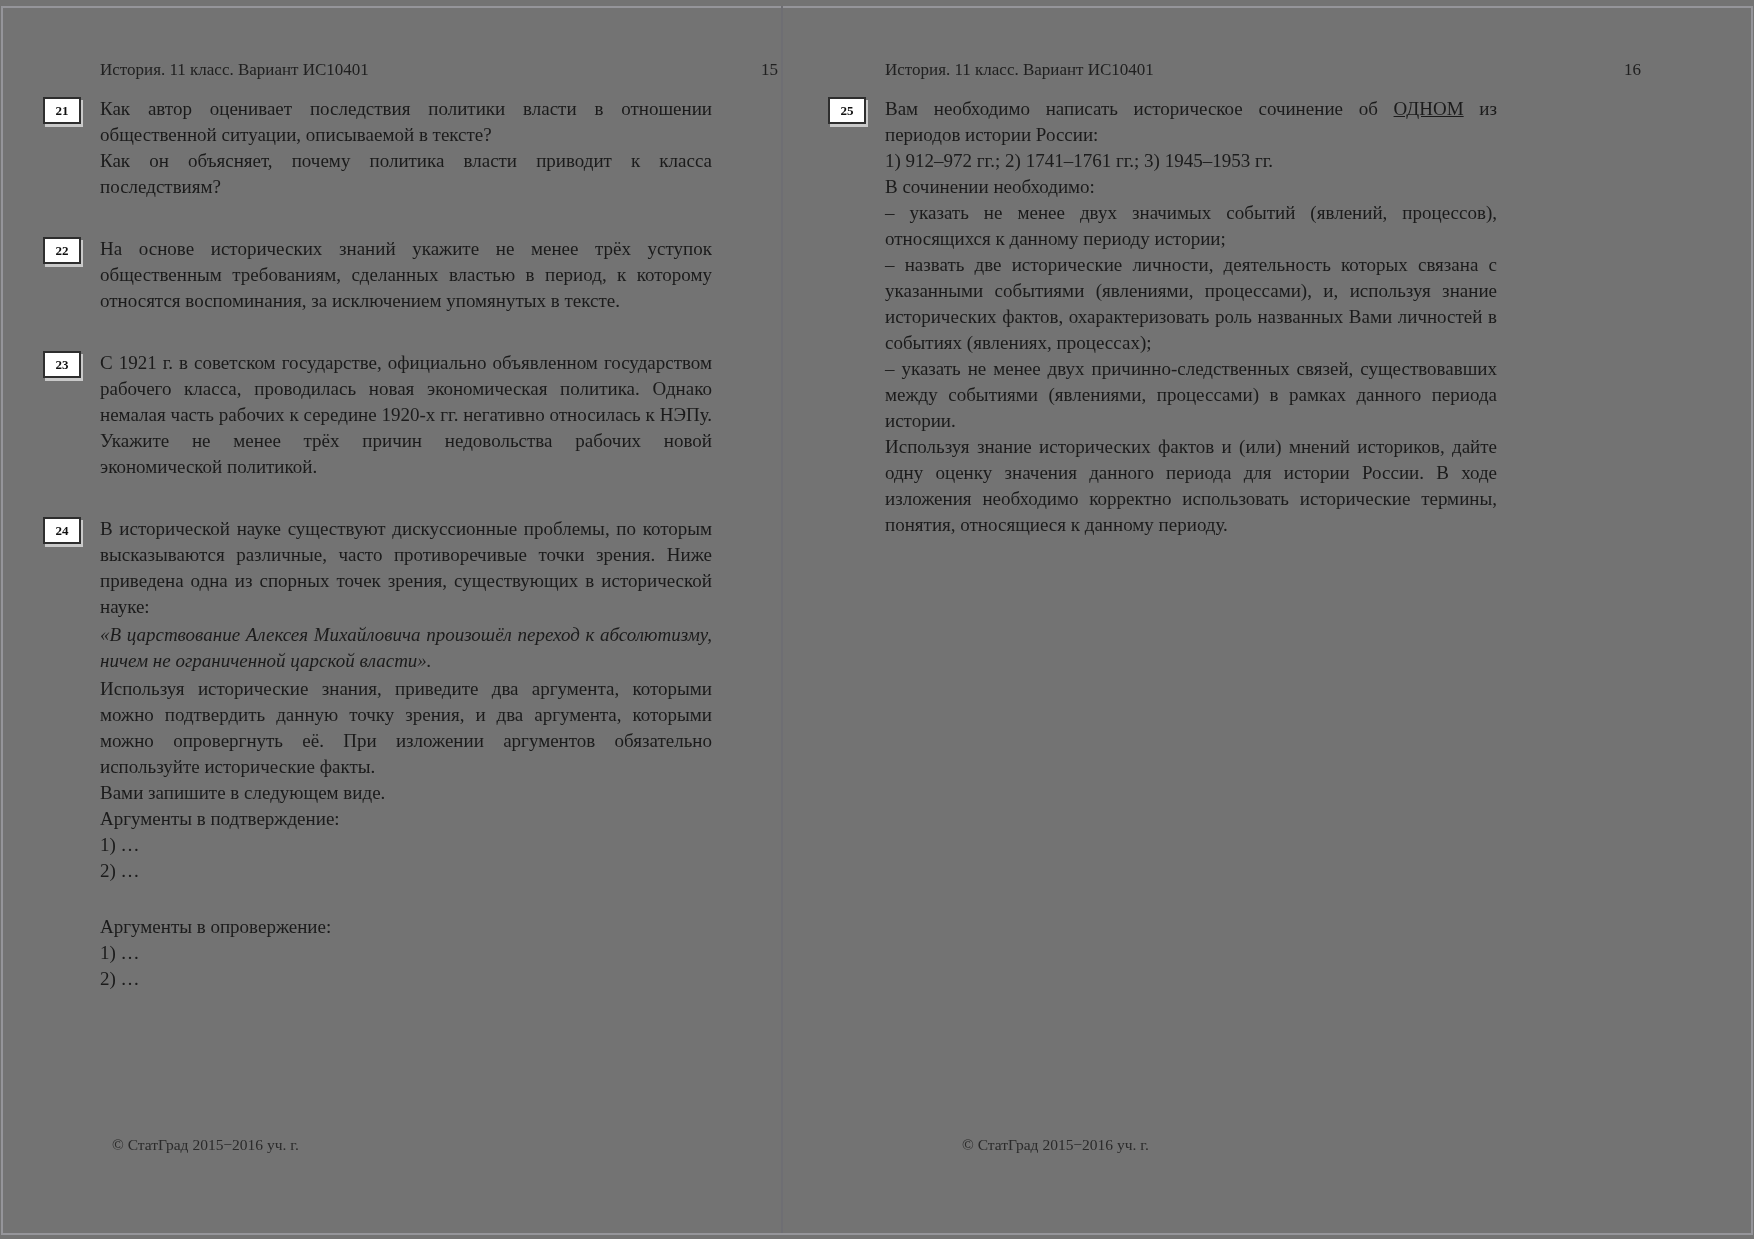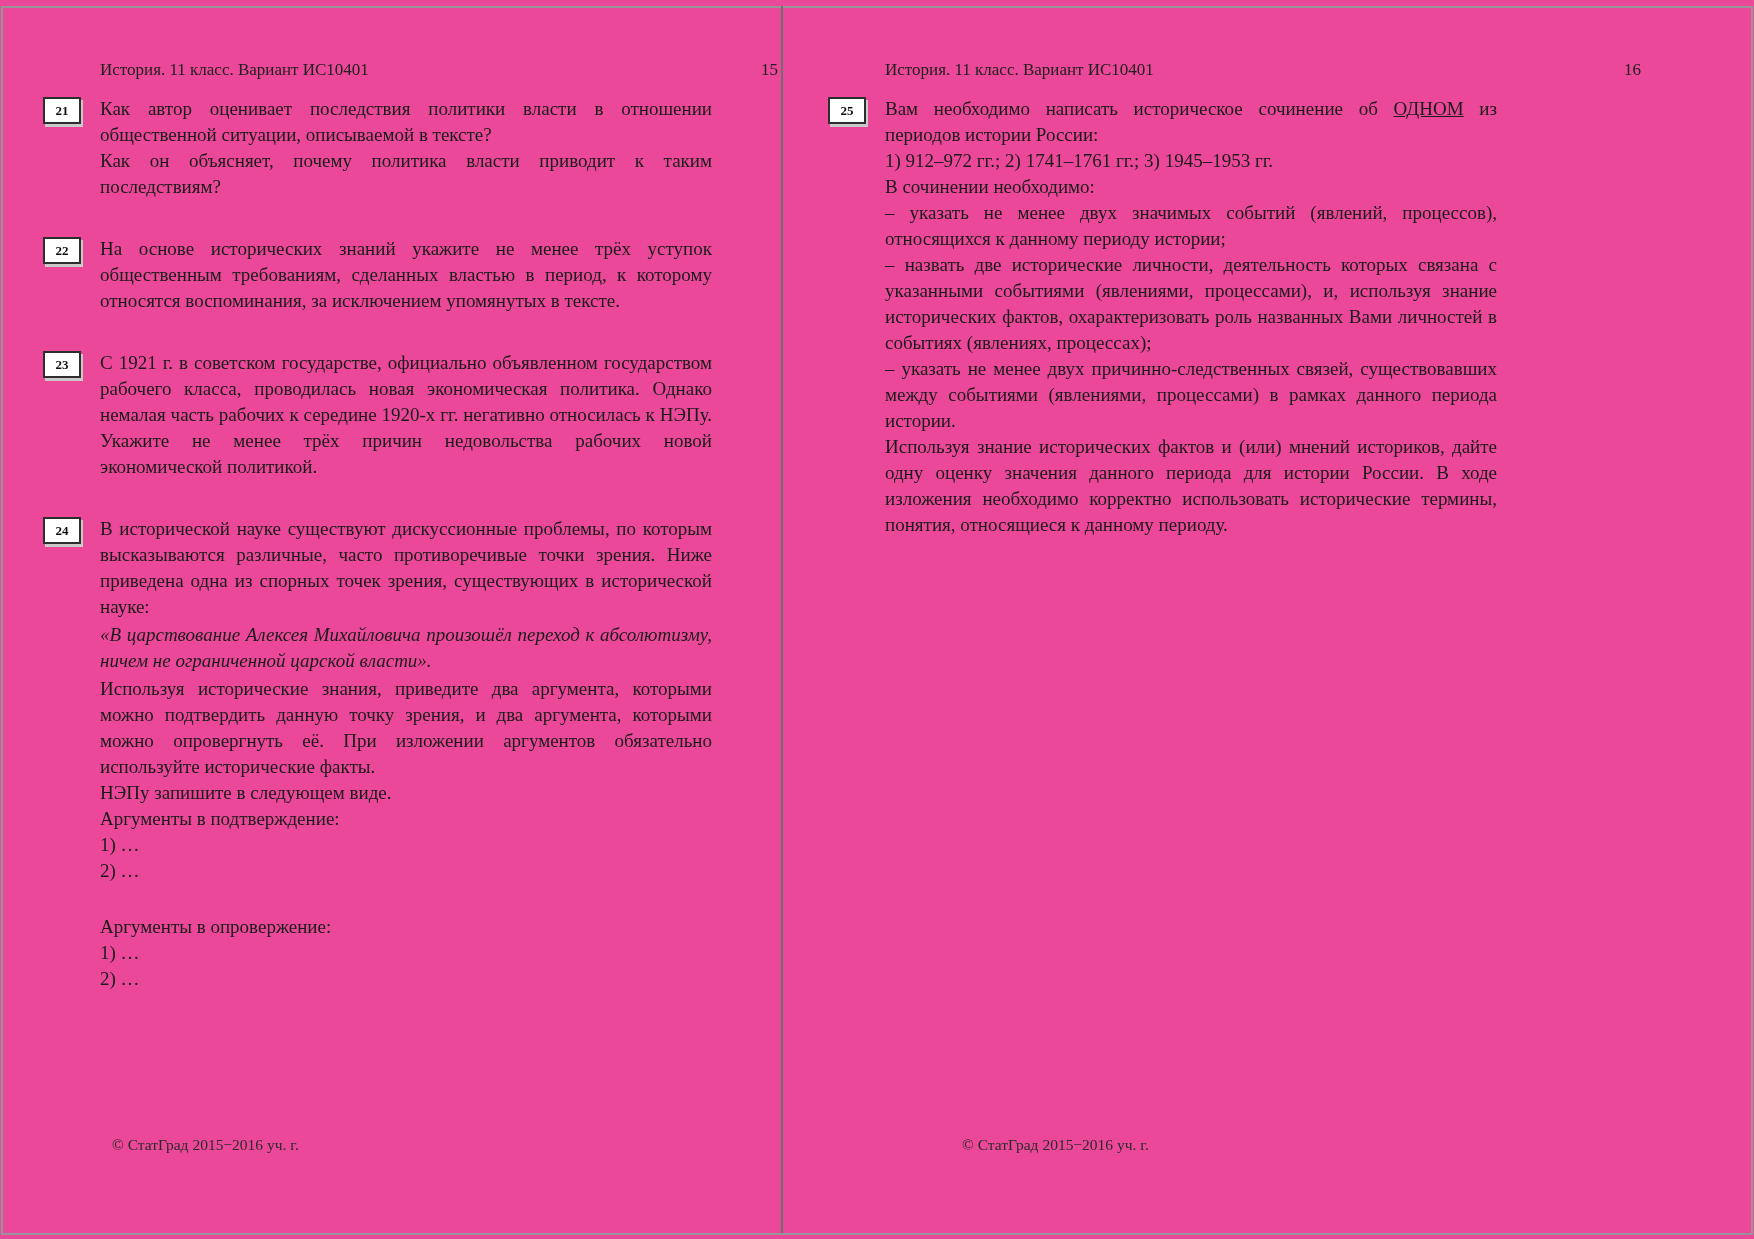--- a/index.html
+++ b/index.html
@@ -1,18 +1,18 @@
 <!DOCTYPE html>
 <html><head>
 <meta charset="utf-8">
 <style>
   html,body { margin:0; padding:0; background:#ffffff; }
   .canvas {
     position:relative; width:1754px; height:1239px;
-    background:#ec4899; overflow:hidden;
+    background:#737373; overflow:hidden;
     font-family:"Liberation Serif", serif; color:#1b1b1b;
   }
   .frame {
     position:absolute; left:1px; top:6px; right:1px; bottom:4px;
     border:2px solid #95959a; pointer-events:none;
   }
   .divider {
     position:absolute; left:781px; top:6px; width:2px; height:1227px;
     background:#6e6e73;
   }
@@ -52,21 +52,21 @@
     <header class="pg-header">
       <span>История. 11 класс. Вариант ИС10401</span>
       <span>15</span>
     </header>
 
     <div class="qrow">
       <div class="qnum">
         <span>21</span>
       </div>
       <p>Как автор оценивает последствия политики власти в отношении общественной ситуации, описываемой в тексте?</p>
-      <p>Как он объясняет, почему политика власти приводит к таким последствиям?</p>
+      <p>Как он объясняет, почему политика власти приводит к класса последствиям?</p>
     </div>
 
     <div class="qrow">
       <div class="qnum">
         <span>22</span>
       </div>
       <p>На основе исторических знаний укажите не менее трёх уступок общественным требованиям, сделанных властью в период, к которому относятся воспоминания, за исключением упомянутых в тексте.</p>
     </div>
 
     <div class="qrow">
@@ -76,21 +76,21 @@
       <p>С 1921 г. в советском государстве, официально объявленном государством рабочего класса, проводилась новая экономическая политика. Однако немалая часть рабочих к середине 1920-х гг. негативно относилась к НЭПу. Укажите не менее трёх причин недовольства рабочих новой экономической политикой.</p>
     </div>
 
     <div class="qrow">
       <div class="qnum">
         <span>24</span>
       </div>
       <p>В исторической науке существуют дискуссионные проблемы, по которым высказываются различные, часто противоречивые точки зрения. Ниже приведена одна из спорных точек зрения, существующих в исторической науке:</p>
       <p class="quote">«В царствование Алексея Михайловича произошёл переход к абсолютизму, ничем не ограниченной царской власти».</p>
       <p>Используя исторические знания, приведите два аргумента, которыми можно подтвердить данную точку зрения, и два аргумента, которыми можно опровергнуть её. При изложении аргументов обязательно используйте исторические факты.</p>
-      <p class="noj">НЭПу запишите в следующем виде.</p>
+      <p class="noj">Вами запишите в следующем виде.</p>
       <p class="noj gap-sm">Аргументы в подтверждение:</p>
       <p class="noj">1) …</p>
       <p class="noj">2) …</p>
       <p class="noj gap-lg">Аргументы в опровержение:</p>
       <p class="noj">1) …</p>
       <p class="noj">2) …</p>
     </div>
   </section>
 
   <div class="footer footer-left">© СтатГрад 2015−2016 уч. г.</div>

